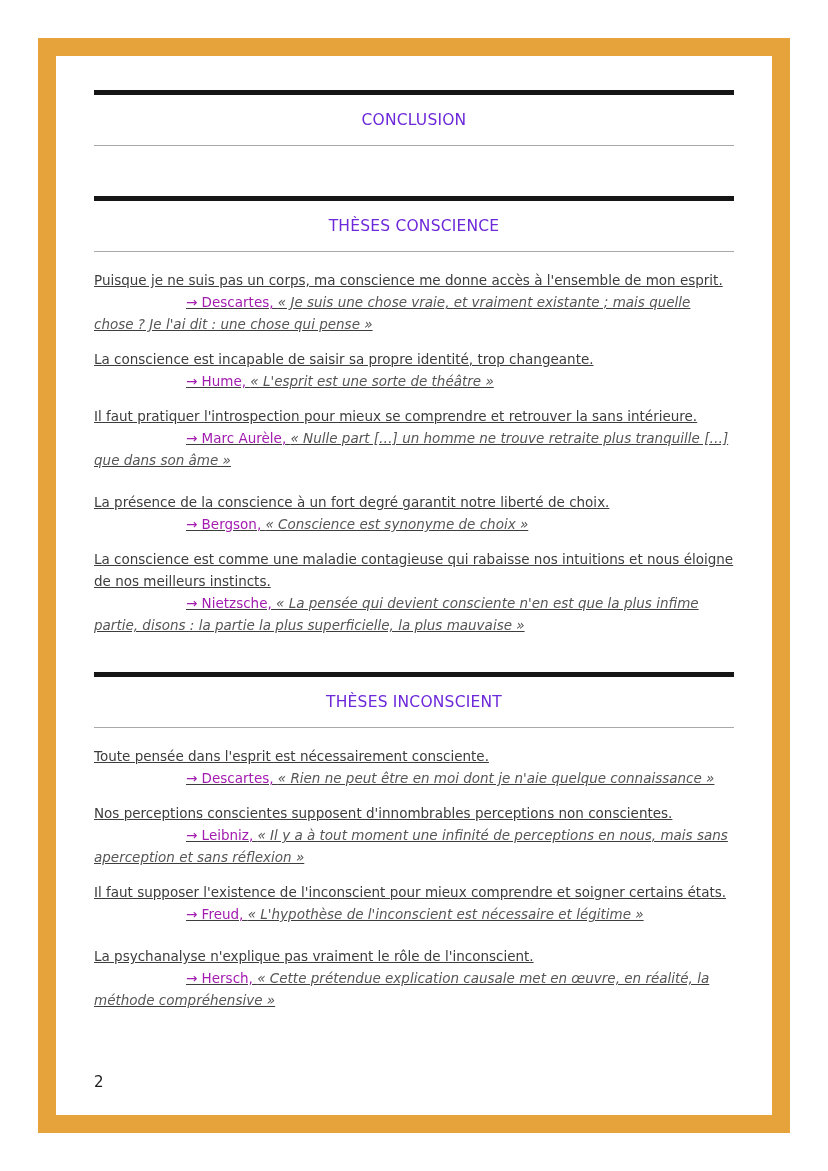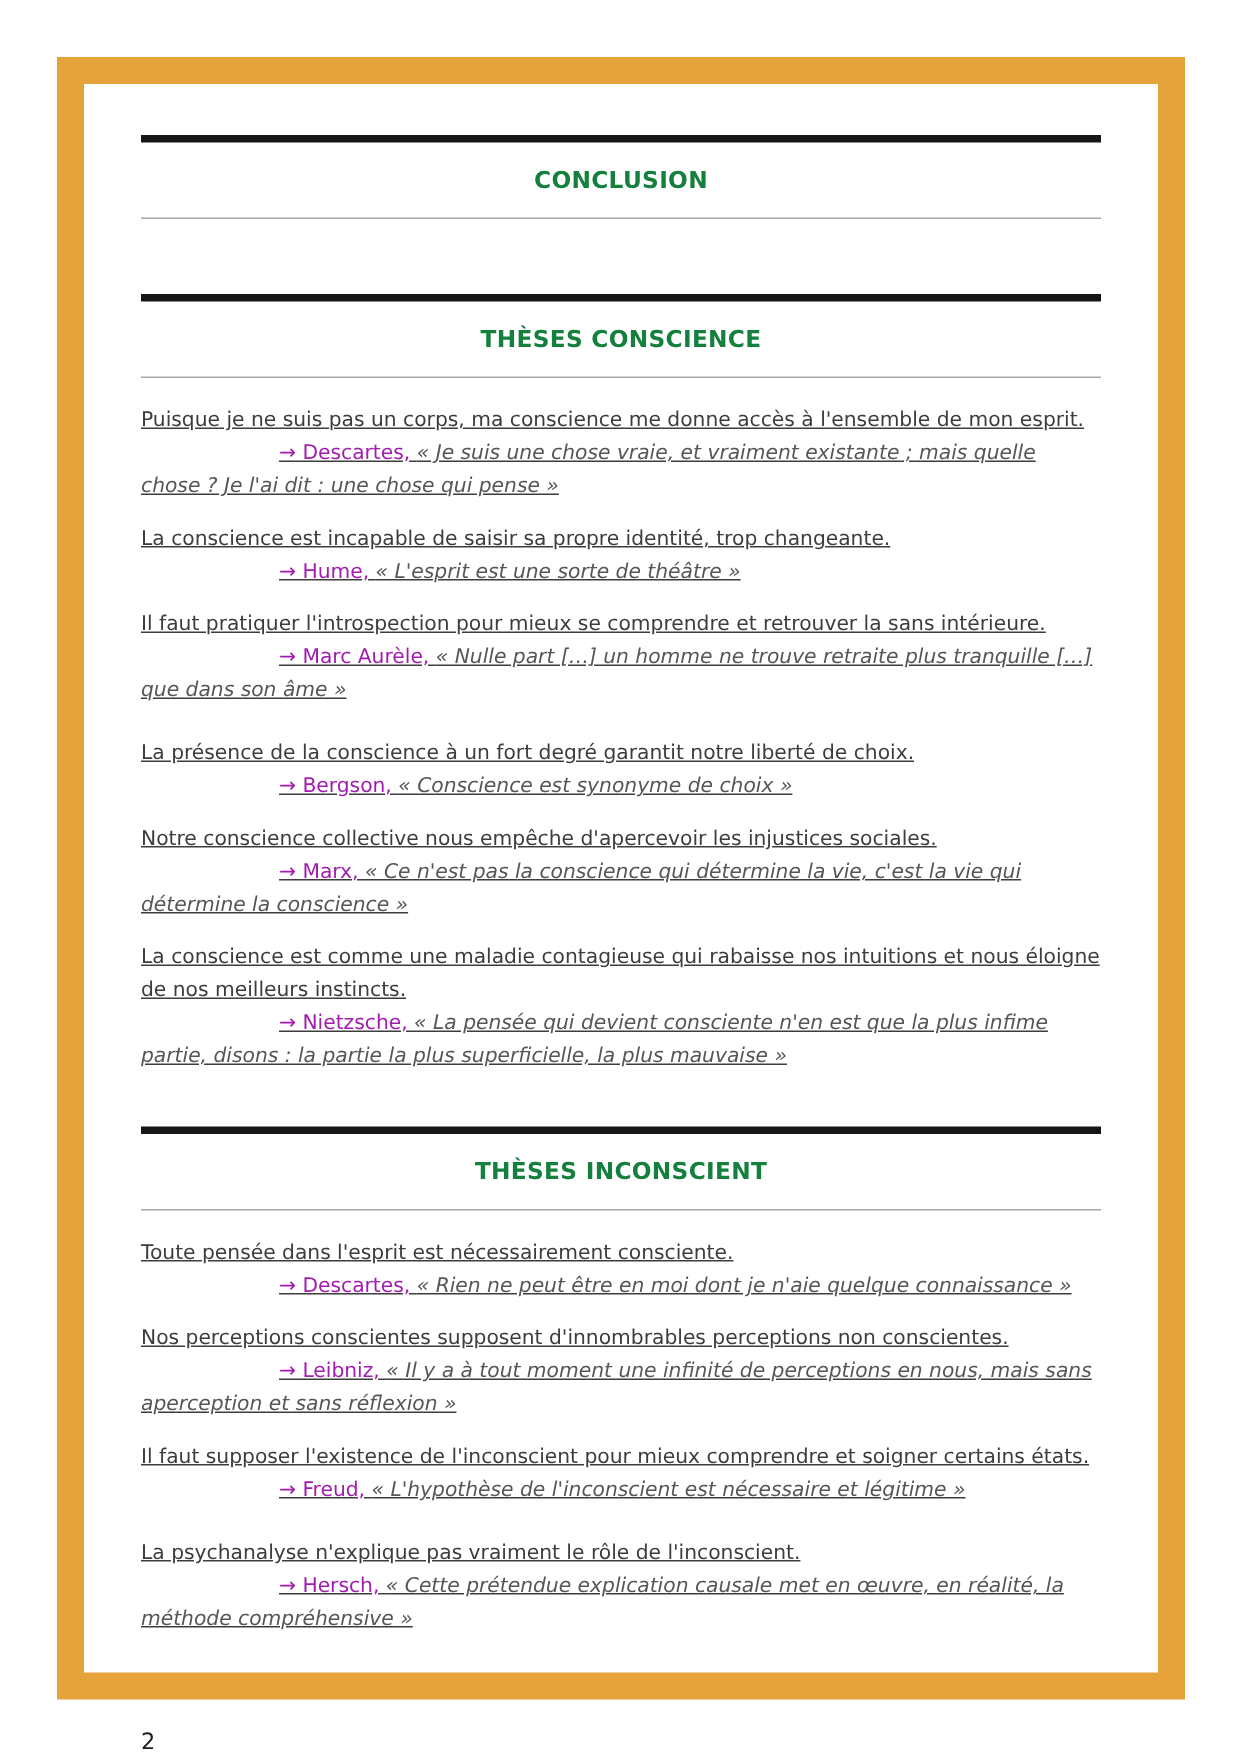--- a/index.html
+++ b/index.html
@@ -40,22 +40,22 @@
   }
   .thin-rule {
     height: 1px;
     background: #a8a8a8;
     margin-top: 9px;
   }
   h1.page-title, h2.section-title {
     margin: 16px;
     text-align: center;
     font-size: 15.5px;
-    font-weight: bold;
-    color: #15803d;
+    font-weight: normal;
+    color: #6d28d9;
     letter-spacing: 0.2px;
   }
   .conclusion-block {
     margin-bottom: 50px;
   }
   .section-block {
     margin-top: 36px;
   }
   .section-block:first-child {
     margin-top: 0;
@@ -123,24 +123,20 @@
             </div>
             <div class="thesis">
               <p class="statement">Il faut pratiquer l'introspection pour mieux se comprendre et retrouver la sans intérieure.</p>
               <p class="reference"><span class="author">→ Marc Aurèle, </span><span class="quote">« Nulle part […] un homme ne trouve retraite plus tranquille […] que dans son âme »</span></p>
             </div>
             <div class="thesis extra-gap">
               <p class="statement">La présence de la conscience à un fort degré garantit notre liberté de choix.</p>
               <p class="reference"><span class="author">→ Bergson, </span><span class="quote">« Conscience est synonyme de choix »</span></p>
             </div>
             <div class="thesis">
-              <p class="statement">Notre conscience collective nous empêche d'apercevoir les injustices sociales.</p>
-              <p class="reference"><span class="author">→ Marx, </span><span class="quote">« Ce n'est pas la conscience qui détermine la vie, c'est la vie qui détermine la conscience »</span></p>
-            </div>
-            <div class="thesis">
               <p class="statement">La conscience est comme une maladie contagieuse qui rabaisse nos intuitions et nous éloigne de nos meilleurs instincts.</p>
               <p class="reference"><span class="author">→ Nietzsche, </span><span class="quote">« La pensée qui devient consciente n'en est que la plus infime partie, disons : la partie la plus superficielle, la plus mauvaise »</span></p>
             </div>
           </div>
         </div>
         <div class="section-block">
           <div class="heading-block">
             <div class="thick-rule" style="background: rgb(22, 22, 22);"></div>
             <h2 class="section-title">THÈSES INCONSCIENT</h2>
             <div class="thin-rule"></div>

